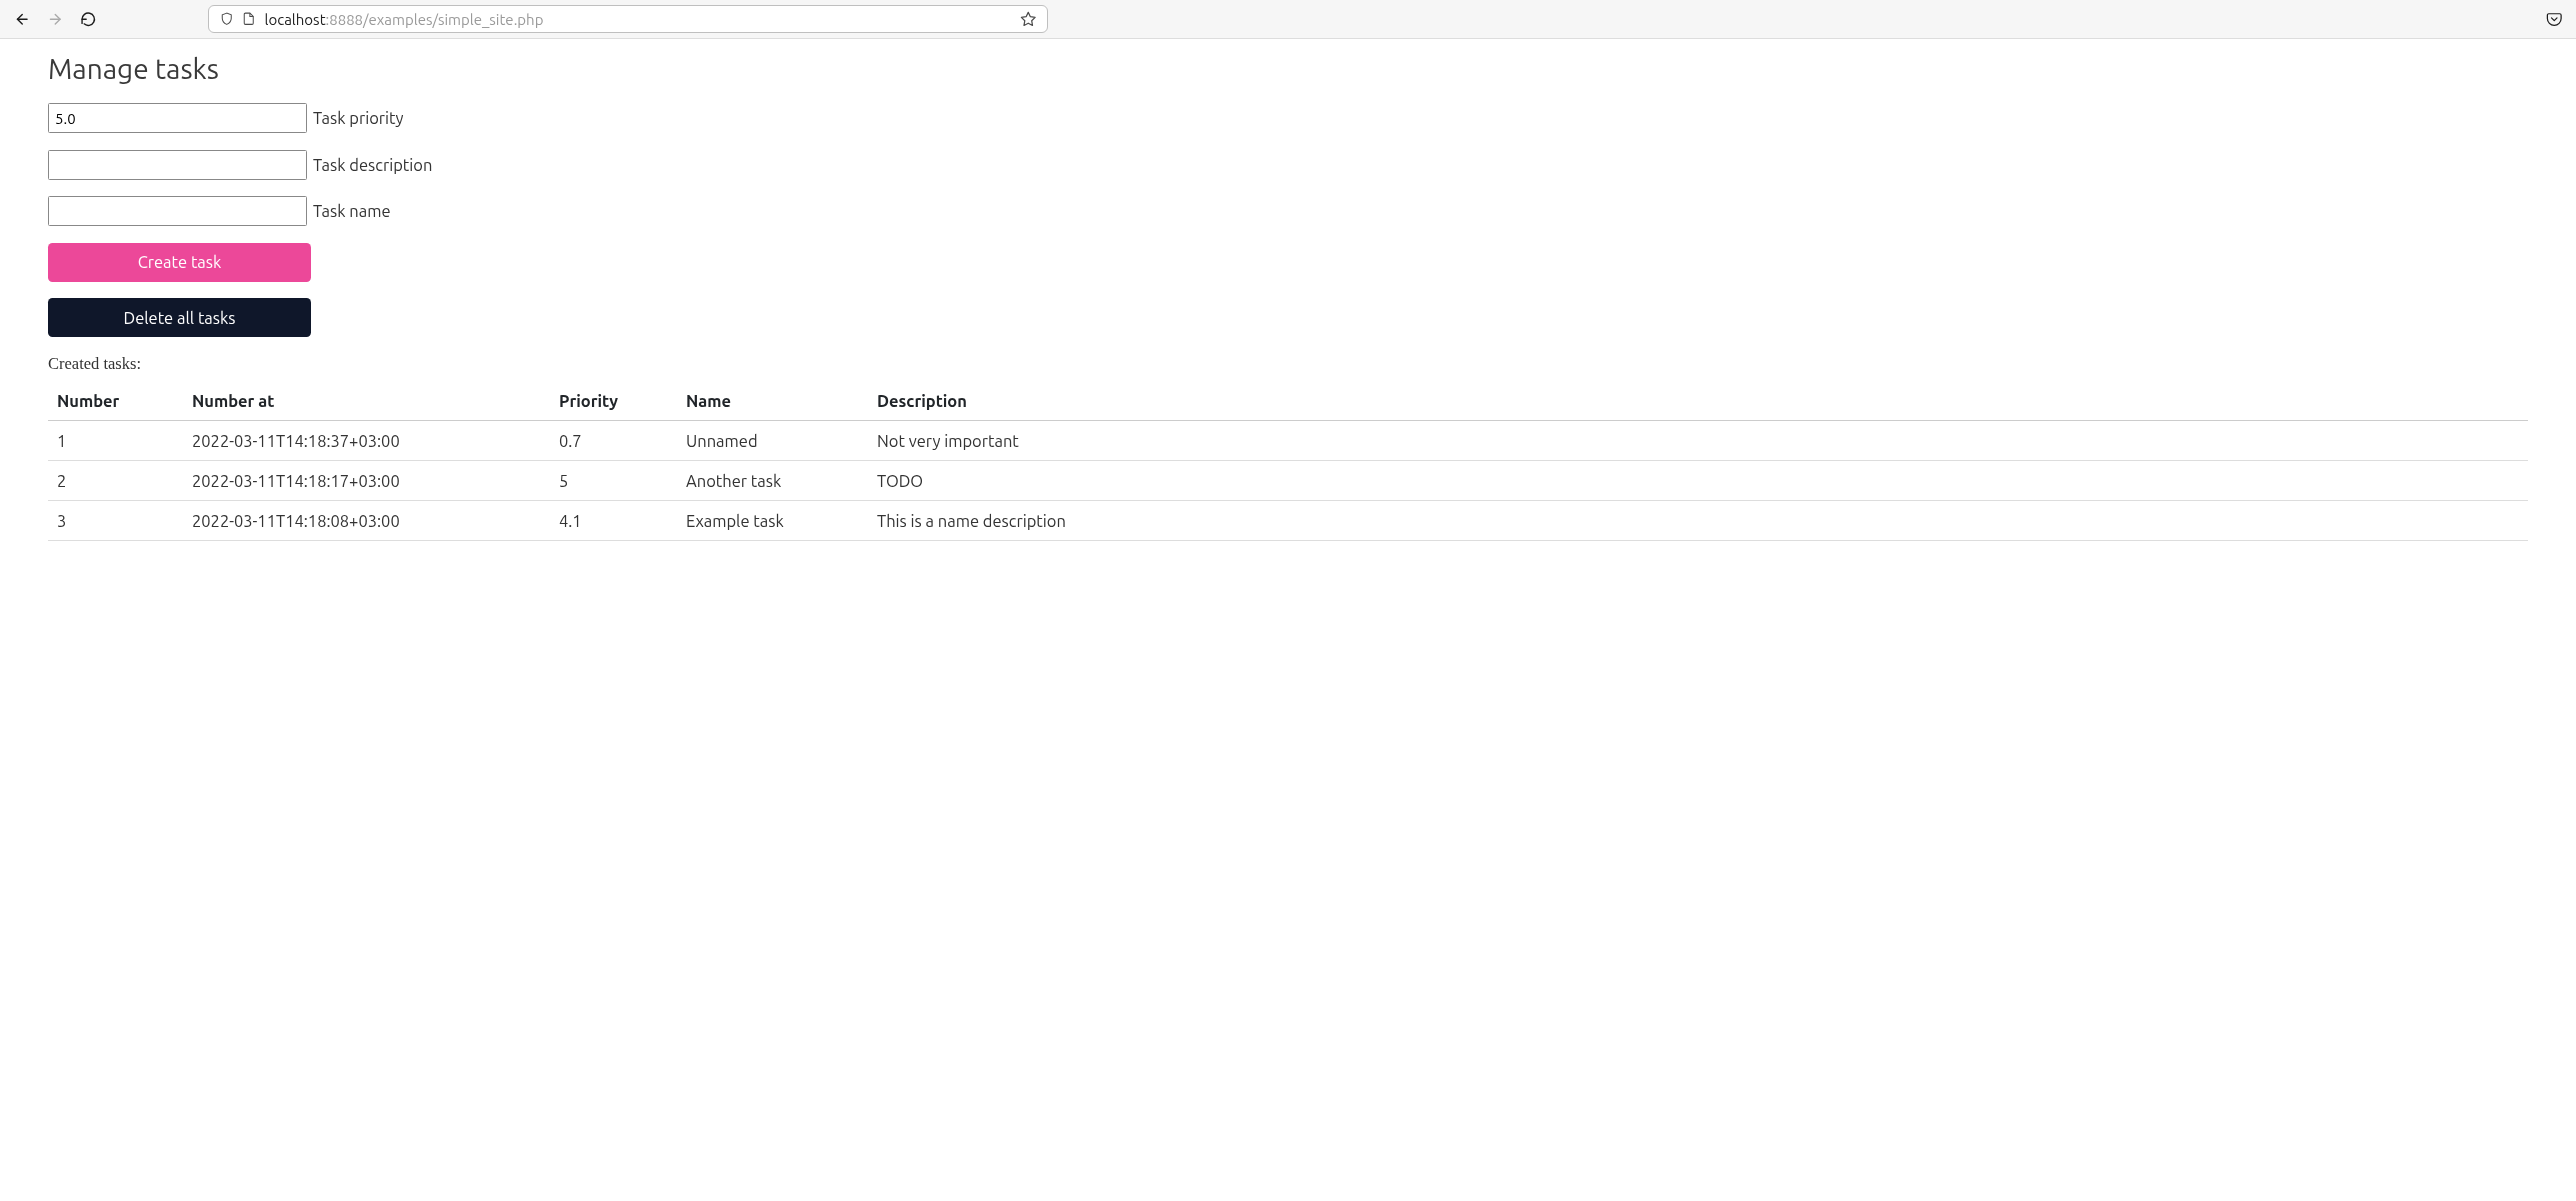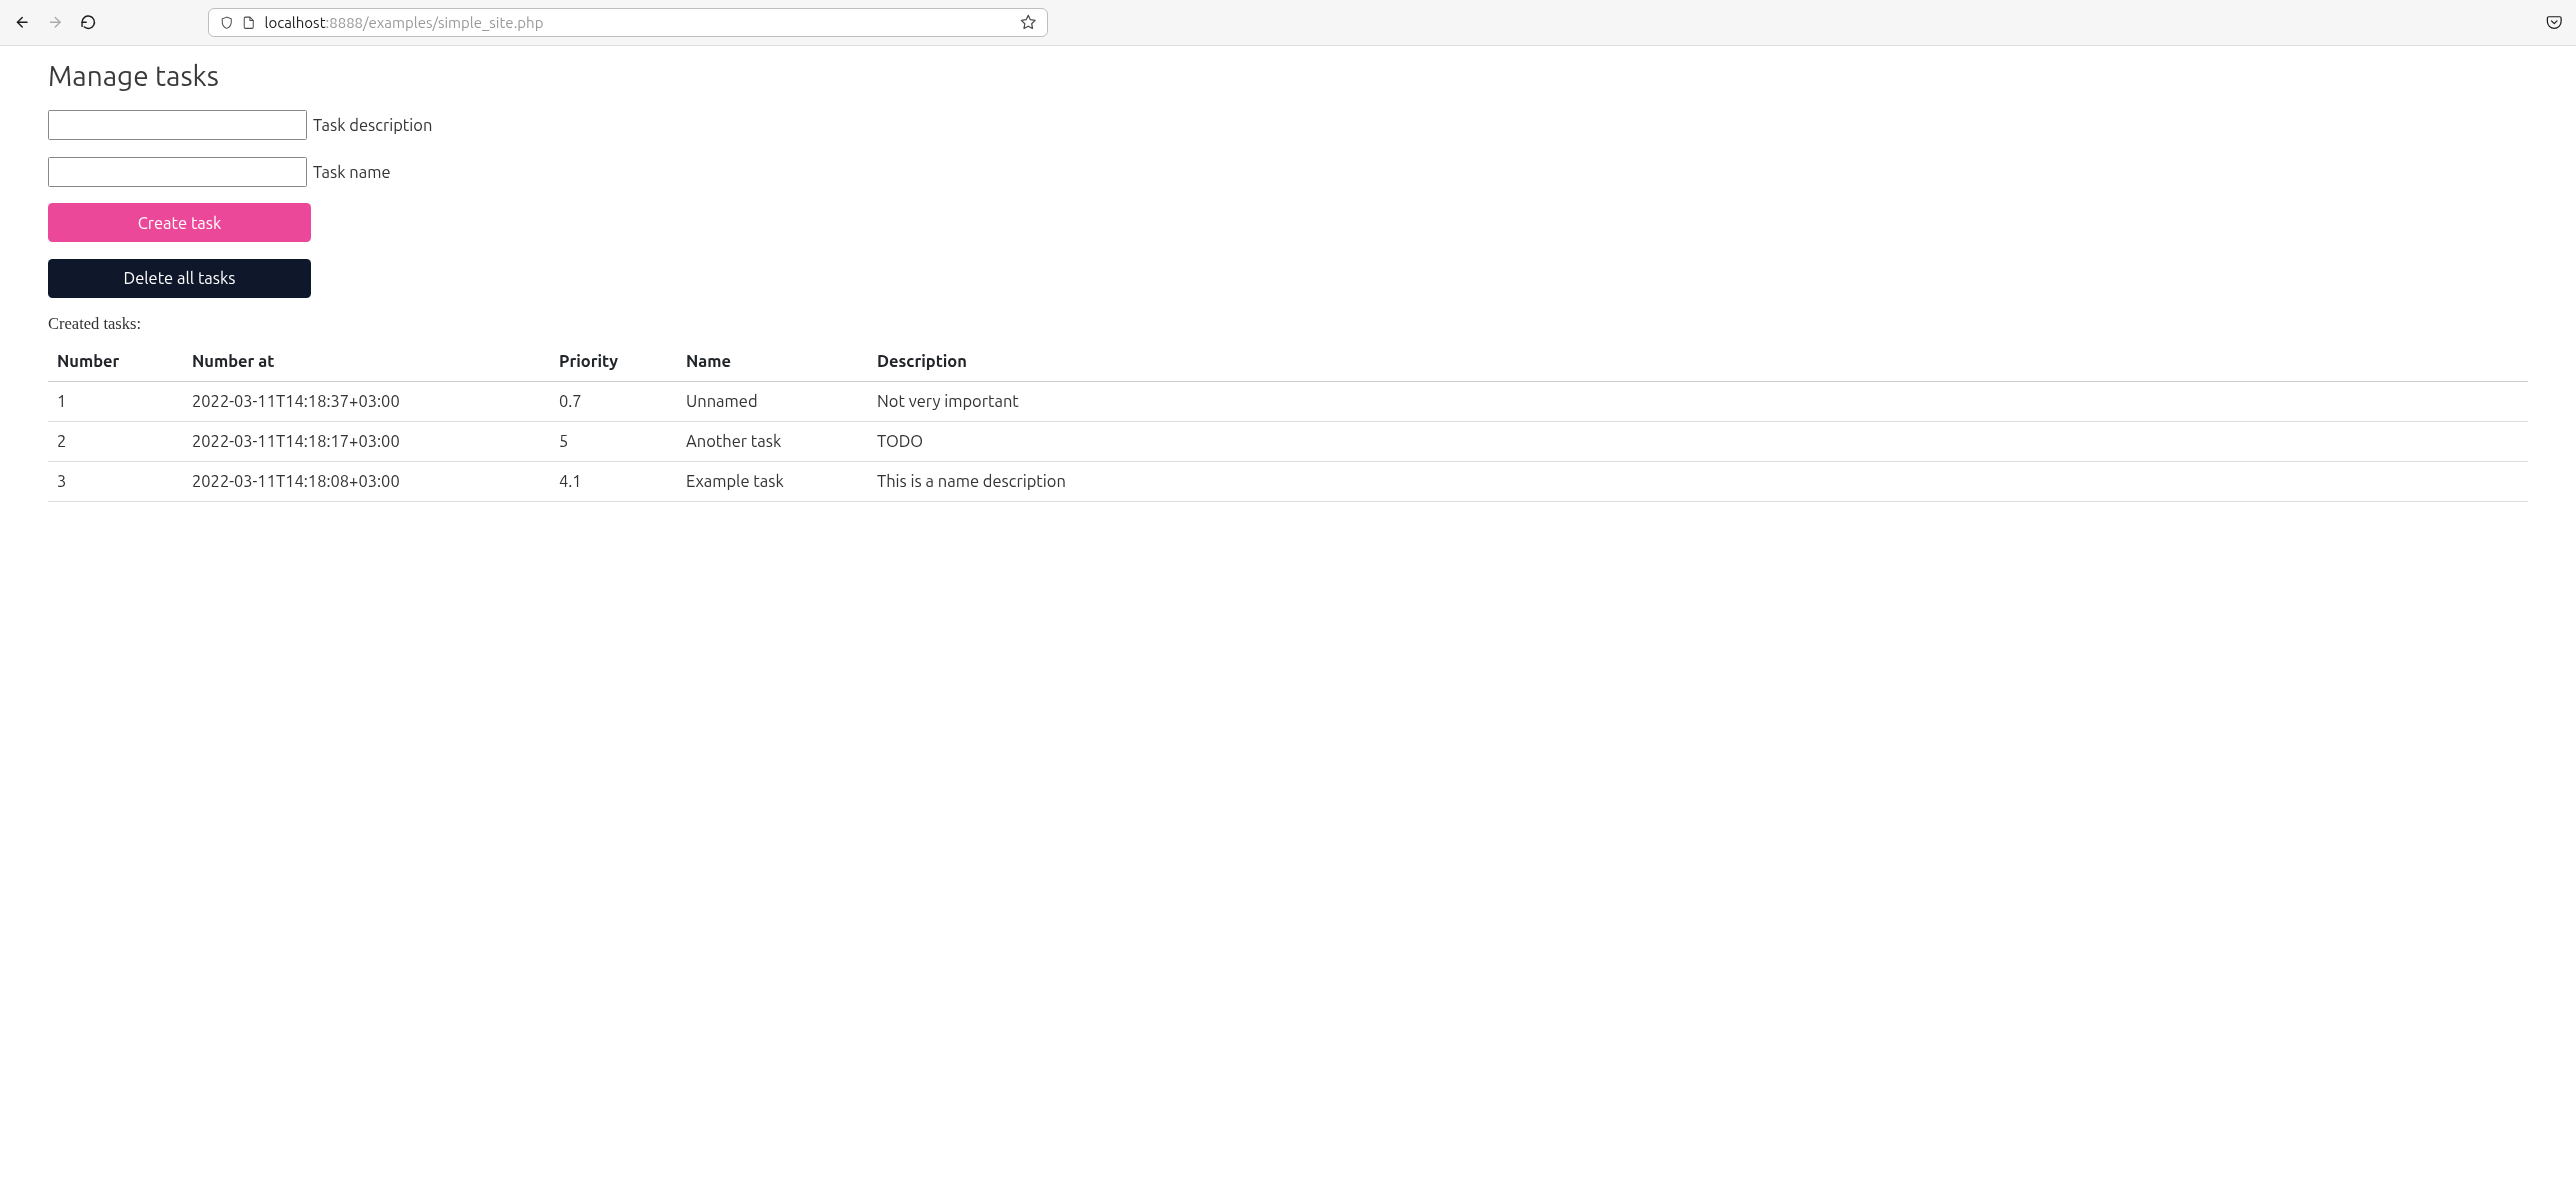--- a/index.html
+++ b/index.html
@@ -12,21 +12,21 @@
       font-size: 16.5px;
       color: #333;
       background: #fff;
     }
     
     .browser-chrome {
       display: flex;
       align-items: center;
       background: #f6f6f6;
       border-bottom: 0.7px solid #ddd;
-      height: 46px;
+      height: 39px;
       padding: 16px 12px;
       gap: 13.5px;
     }
     .nav-buttons {
       display: flex;
       gap: 13.5px;
       align-items: center;
     }
     .nav-icon {
       display: flex;
@@ -223,20 +223,24 @@
           <path d="M4 4h16a2 2 0 0 1 2 2v5a10 10 0 0 1-20 0V6a2 2 0 0 1 2-2z"></path>
           <polyline points="8 10 12 14 16 10"></polyline>
         </svg>
     </div>
   </div>
 </div>
 
 <div class="page">
   <h2 class="page-title">Manage tasks</h2>
 
+  <div class="form-row">
+    <input type="text" value="5.0" style="">
+    <label>Task priority</label>
+  </div>
 
   <div class="form-row">
     <input type="text" value="" style="">
     <label>Task description</label>
   </div>
 
   <div class="form-row">
     <input type="text" value="" style="">
     <label>Task name</label>
   </div>

